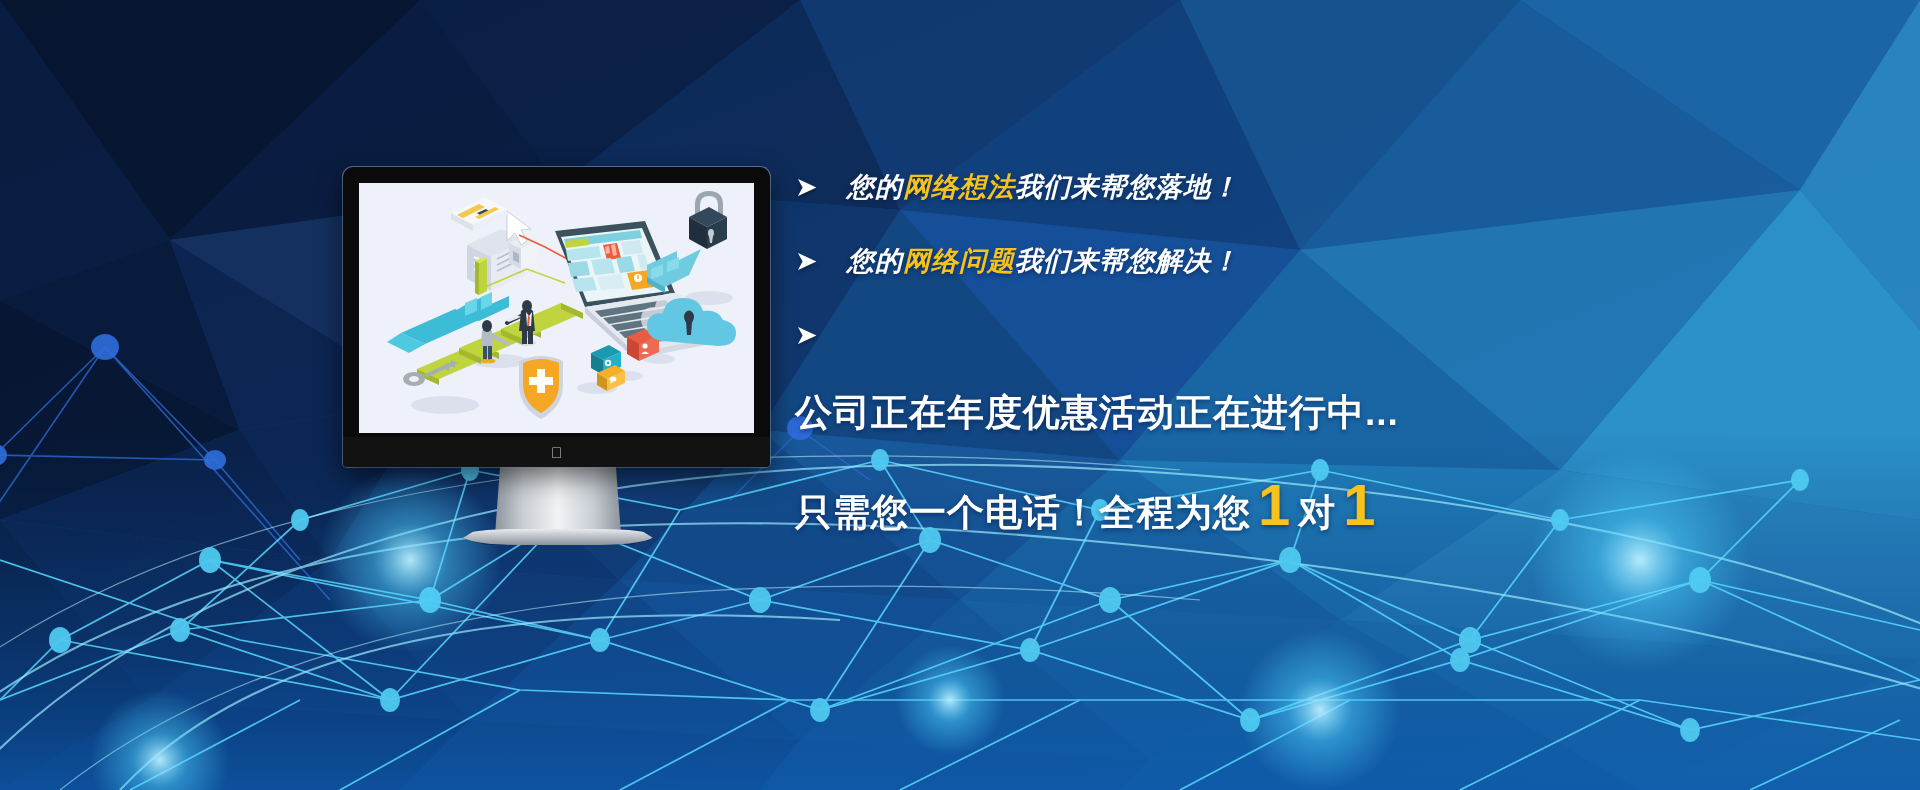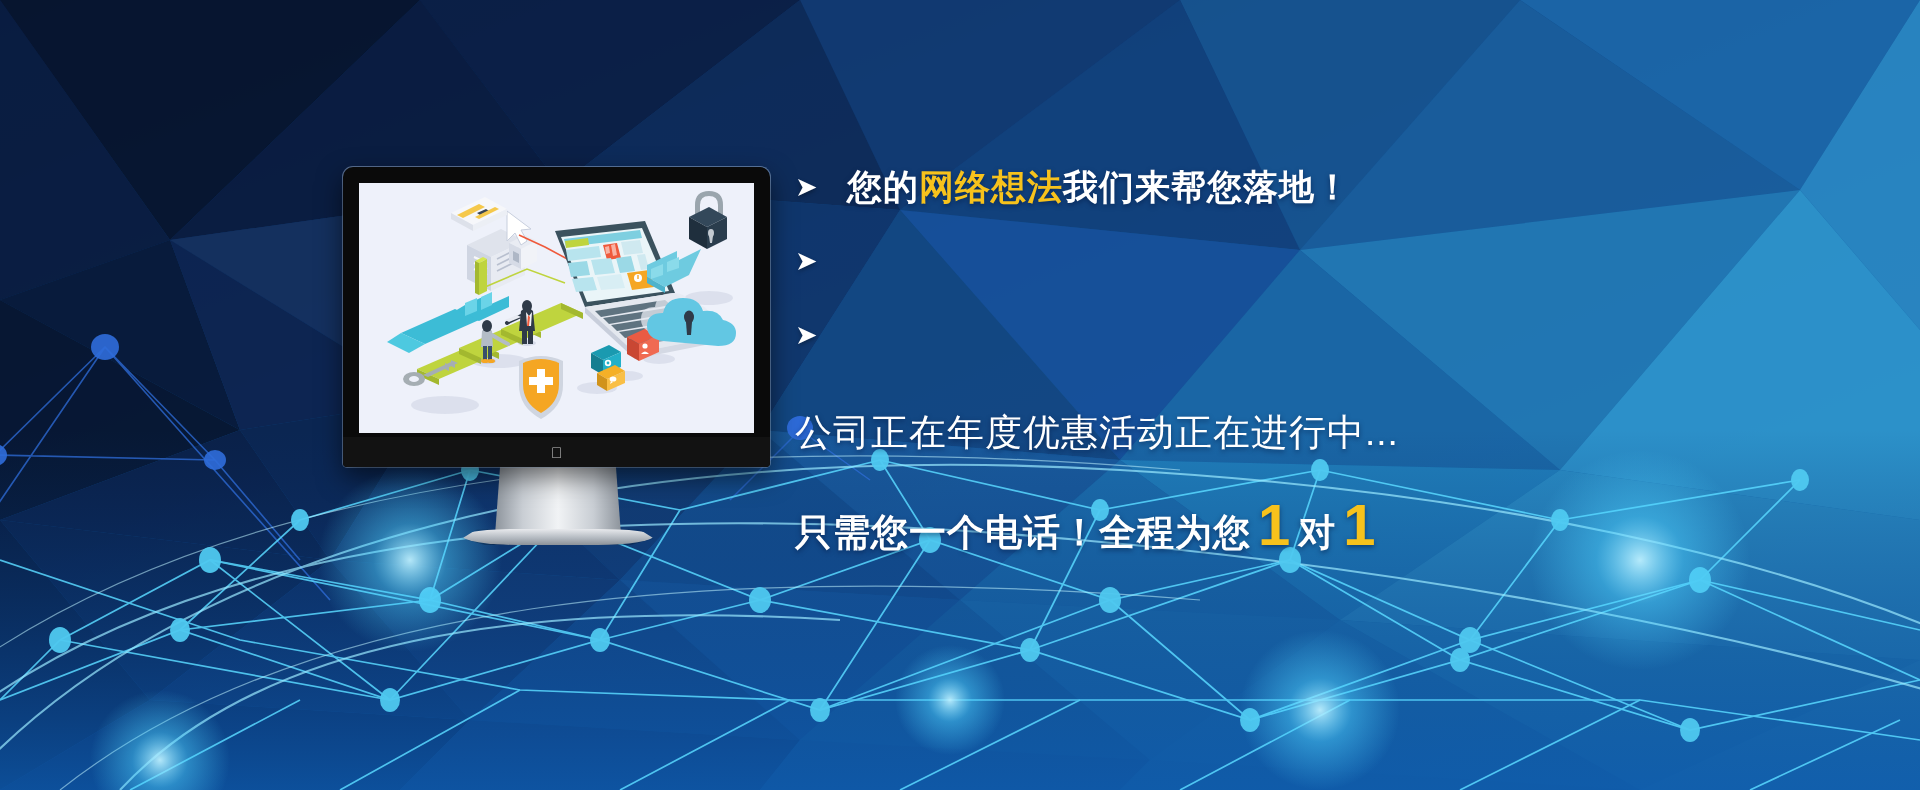--- a/index.html
+++ b/index.html
@@ -53,29 +53,30 @@
   .bullet-line{
     display:flex;align-items:center;
     height:74px;
   }
   .bullet-arrow{
     width:52px;flex:0 0 52px;
     color:#ffffff;font-size:27px;line-height:1;
     text-shadow:0 2px 4px rgba(0,0,0,.35);
   }
   .bullet-text{
-    font-size:35px;font-weight:bold;color:#ffffff;
+    font-size:27px;font-weight:bold;color:#ffffff;
     letter-spacing:1px;
     text-shadow:0 2px 5px rgba(0,20,60,.55);
     white-space:nowrap;
+    font-style:italic;
   }
   .hl{color:#f7c21c;}
   #promo-line{
-    margin-top:36px;
-    font-size:37px;font-weight:normal;color:#ffffff;
+    margin-top:16px;
+    font-size:37px;font-weight:bold;color:#ffffff;
     letter-spacing:1px;
     text-shadow:0 2px 5px rgba(0,20,60,.55);
     white-space:nowrap;
   }
   #cta-line{
     margin-top:38px;
     font-size:37px;font-weight:bold;color:#ffffff;
     letter-spacing:1px;
     text-shadow:0 2px 5px rgba(0,20,60,.55);
     white-space:nowrap;
@@ -454,20 +455,21 @@
 
   <div id="copy">
 
     <div class="bullet-line">
       <span class="bullet-arrow">➤</span>
       <span class="bullet-text"><span>您的</span><span class="hl">网络想法</span><span>我们来帮您落地！</span></span>
     </div>
 
     <div class="bullet-line">
       <span class="bullet-arrow">➤</span>
+      <span class="bullet-text"><span>您的</span><span class="hl">网络问题</span><span>我们来帮您解决！</span></span>
     </div>
 
     <div class="bullet-line">
       <span class="bullet-arrow">➤</span>
     </div>
 
     <div id="promo-line">公司正在年度优惠活动正在进行中...</div>
 
     <div id="cta-line">
       <span class="cta-seg">只需您一个电话！全程为您</span>

